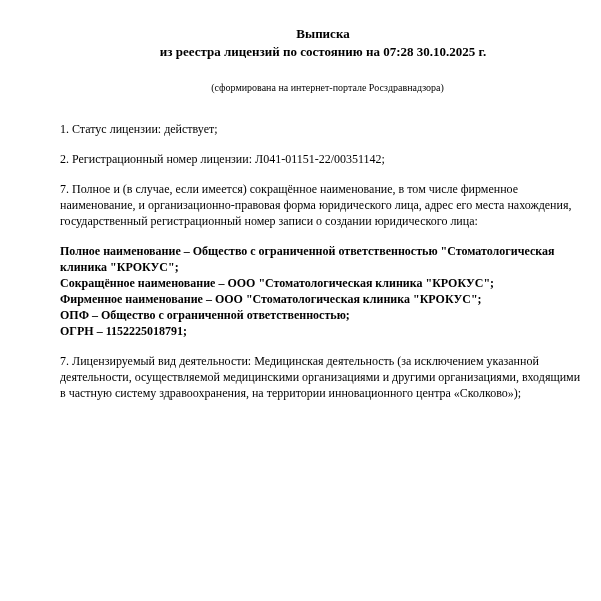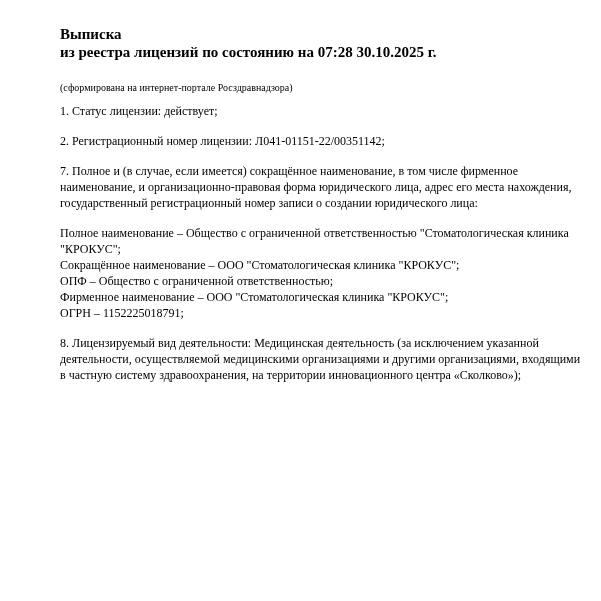--- a/index.html
+++ b/index.html
@@ -14,40 +14,42 @@
     box-sizing: border-box;
     background: #ffffff;
     color: #000000;
     font-family: "Liberation Serif", "DejaVu Serif", serif;
     font-size: 12px;
     line-height: 16px;
     padding: 25px 6px 0 60px;
     overflow: hidden;
   }
   .doc-title {
+    text-align: center;
     font-weight: bold;
-    font-size: 15px;
+    font-size: 13px;
     line-height: 18px;
     padding-right: 9px;
   }
   .doc-subtitle {
     margin-top: 20px;
-    text-align: left;
+    text-align: center;
     font-size: 10px;
     line-height: 13px;
   }
   .doc-body {
-    margin-top: 9px;
+    margin-top: 27px;
     padding-right: 9px;
   }
   .para {
     margin: 0 0 14px 0;
   }
   .entity-block {
     margin: 0 0 14px 0;
+    font-weight: bold;
   }
   .entity-line {
     margin: 0;
   }
 </style>
 </head>
 <body>
 
 <div class="page">
 
@@ -64,24 +66,24 @@
 
     <p class="para">2. Регистрационный номер лицензии: Л041-01151-22/00351142;</p>
 
 
 
     <p class="para">7. Полное и (в случае, если имеется) сокращённое наименование, в том числе фирменное наименование, и организационно-правовая форма юридического лица, адрес его места нахождения, государственный регистрационный номер записи о создании юридического лица:</p>
 
     <div class="entity-block">
       <div class="entity-line">Полное наименование – Общество с ограниченной ответственностью "Стоматологическая клиника "КРОКУС";</div>
       <div class="entity-line">Сокращённое наименование – ООО "Стоматологическая клиника "КРОКУС";</div>
+      <div class="entity-line">Фирменное наименование – ООО "Стоматологическая клиника "КРОКУС";</div>
       <div class="entity-line">ОПФ – Общество с ограниченной ответственностью;</div>
-      <div class="entity-line">Фирменное наименование – ООО "Стоматологическая клиника "КРОКУС";</div>
       <div class="entity-line">ОГРН – 1152225018791;</div>
     </div>
 
 
-    <p class="para">8. Лицензируемый вид деятельности: Медицинская деятельность (за исключением указанной деятельности, осуществляемой медицинскими организациями и другими организациями, входящими в частную систему здравоохранения, на территории инновационного центра «Сколково»);</p>
+    <p class="para">7. Лицензируемый вид деятельности: Медицинская деятельность (за исключением указанной деятельности, осуществляемой медицинскими организациями и другими организациями, входящими в частную систему здравоохранения, на территории инновационного центра «Сколково»);</p>
 
 
   </div>
 
 </div>
 
 </body></html>

